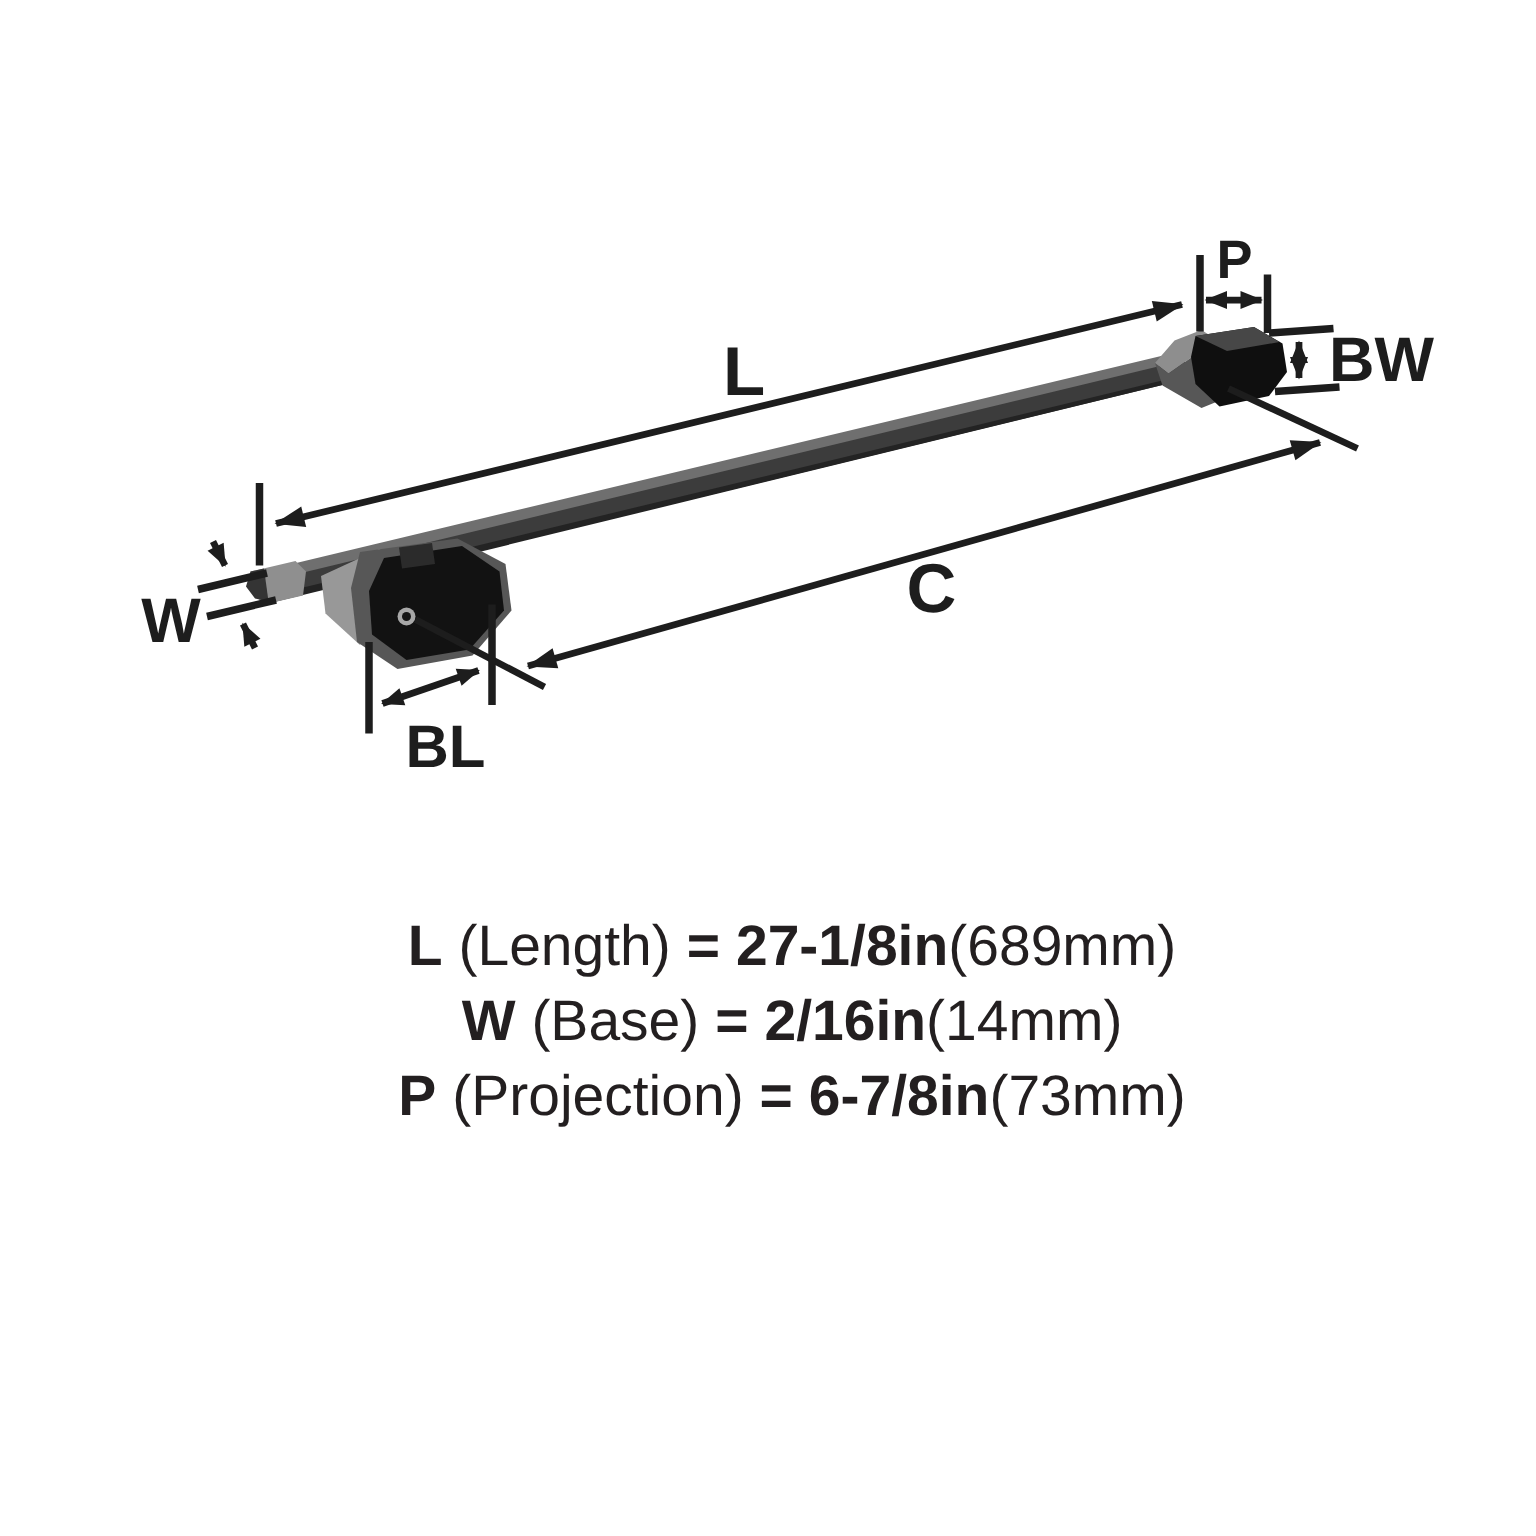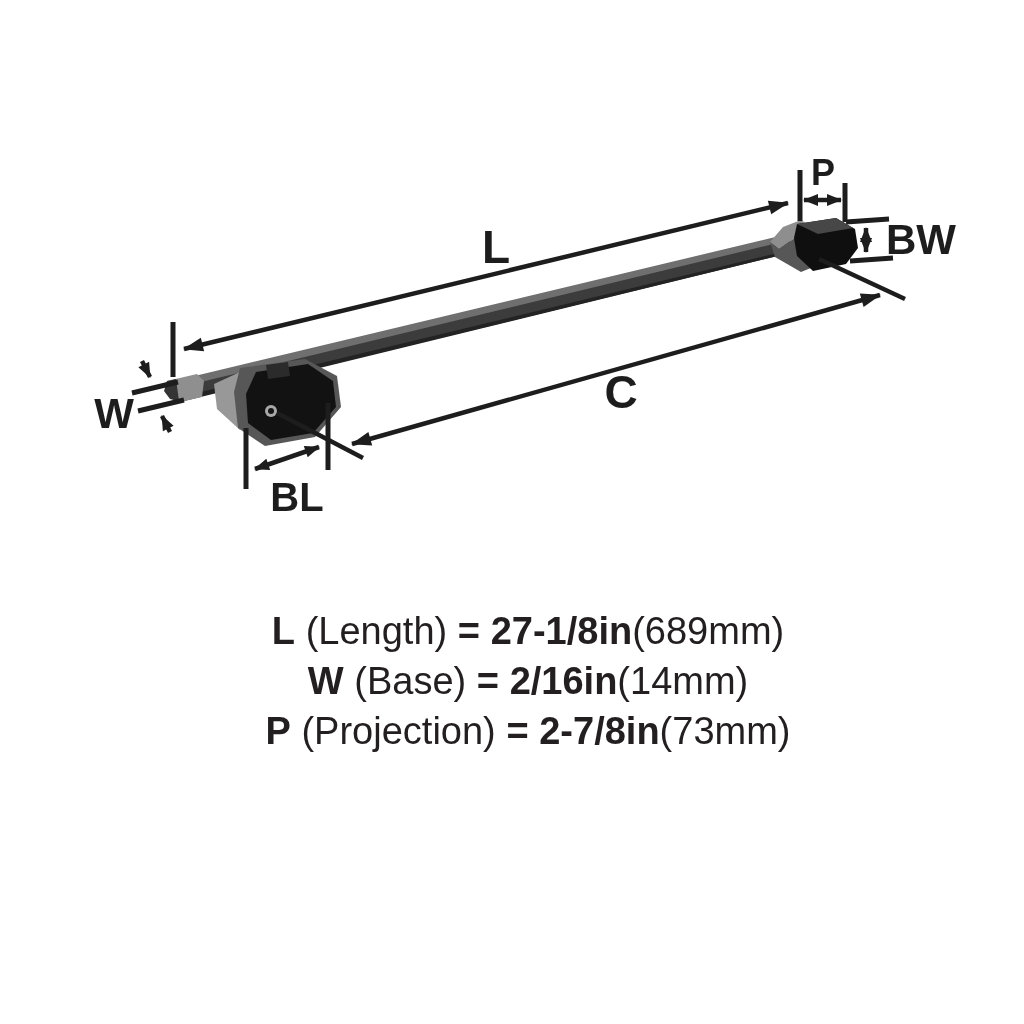--- a/index.html
+++ b/index.html
@@ -102,16 +102,16 @@
       <line class="tick" x1="246" y1="428" x2="246" y2="489"></line>
       <line class="tick" x1="328" y1="403" x2="328" y2="470"></line>
       <line class="dimline" x1="255" y1="469" x2="319" y2="447" marker-start="url(#ahS)" marker-end="url(#ahS)"></line>
       <text class="dimlabel" x="297" y="511" font-size="40">BL</text>
     </g>
   </svg>
 
   <div class="specs">
     <div class="spec-row"><span class="b">L</span><span class="r">(Length)</span><span class="b">=</span><span class="b">27-1/8in</span><span class="r metric">(689mm)</span></div>
     <div class="spec-row"><span class="b">W</span><span class="r">(Base)</span><span class="b">=</span><span class="b">2/16in</span><span class="r metric">(14mm)</span></div>
-    <div class="spec-row"><span class="b">P</span><span class="r">(Projection)</span><span class="b">=</span><span class="b">2-7/8in</span><span class="r metric">(73mm)</span></div>
+    <div class="spec-row"><span class="b">P</span><span class="r">(Projection)</span><span class="b">=</span><span class="b">6-7/8in</span><span class="r metric">(73mm)</span></div>
   </div>
 
 </div>
 
 </body></html>

